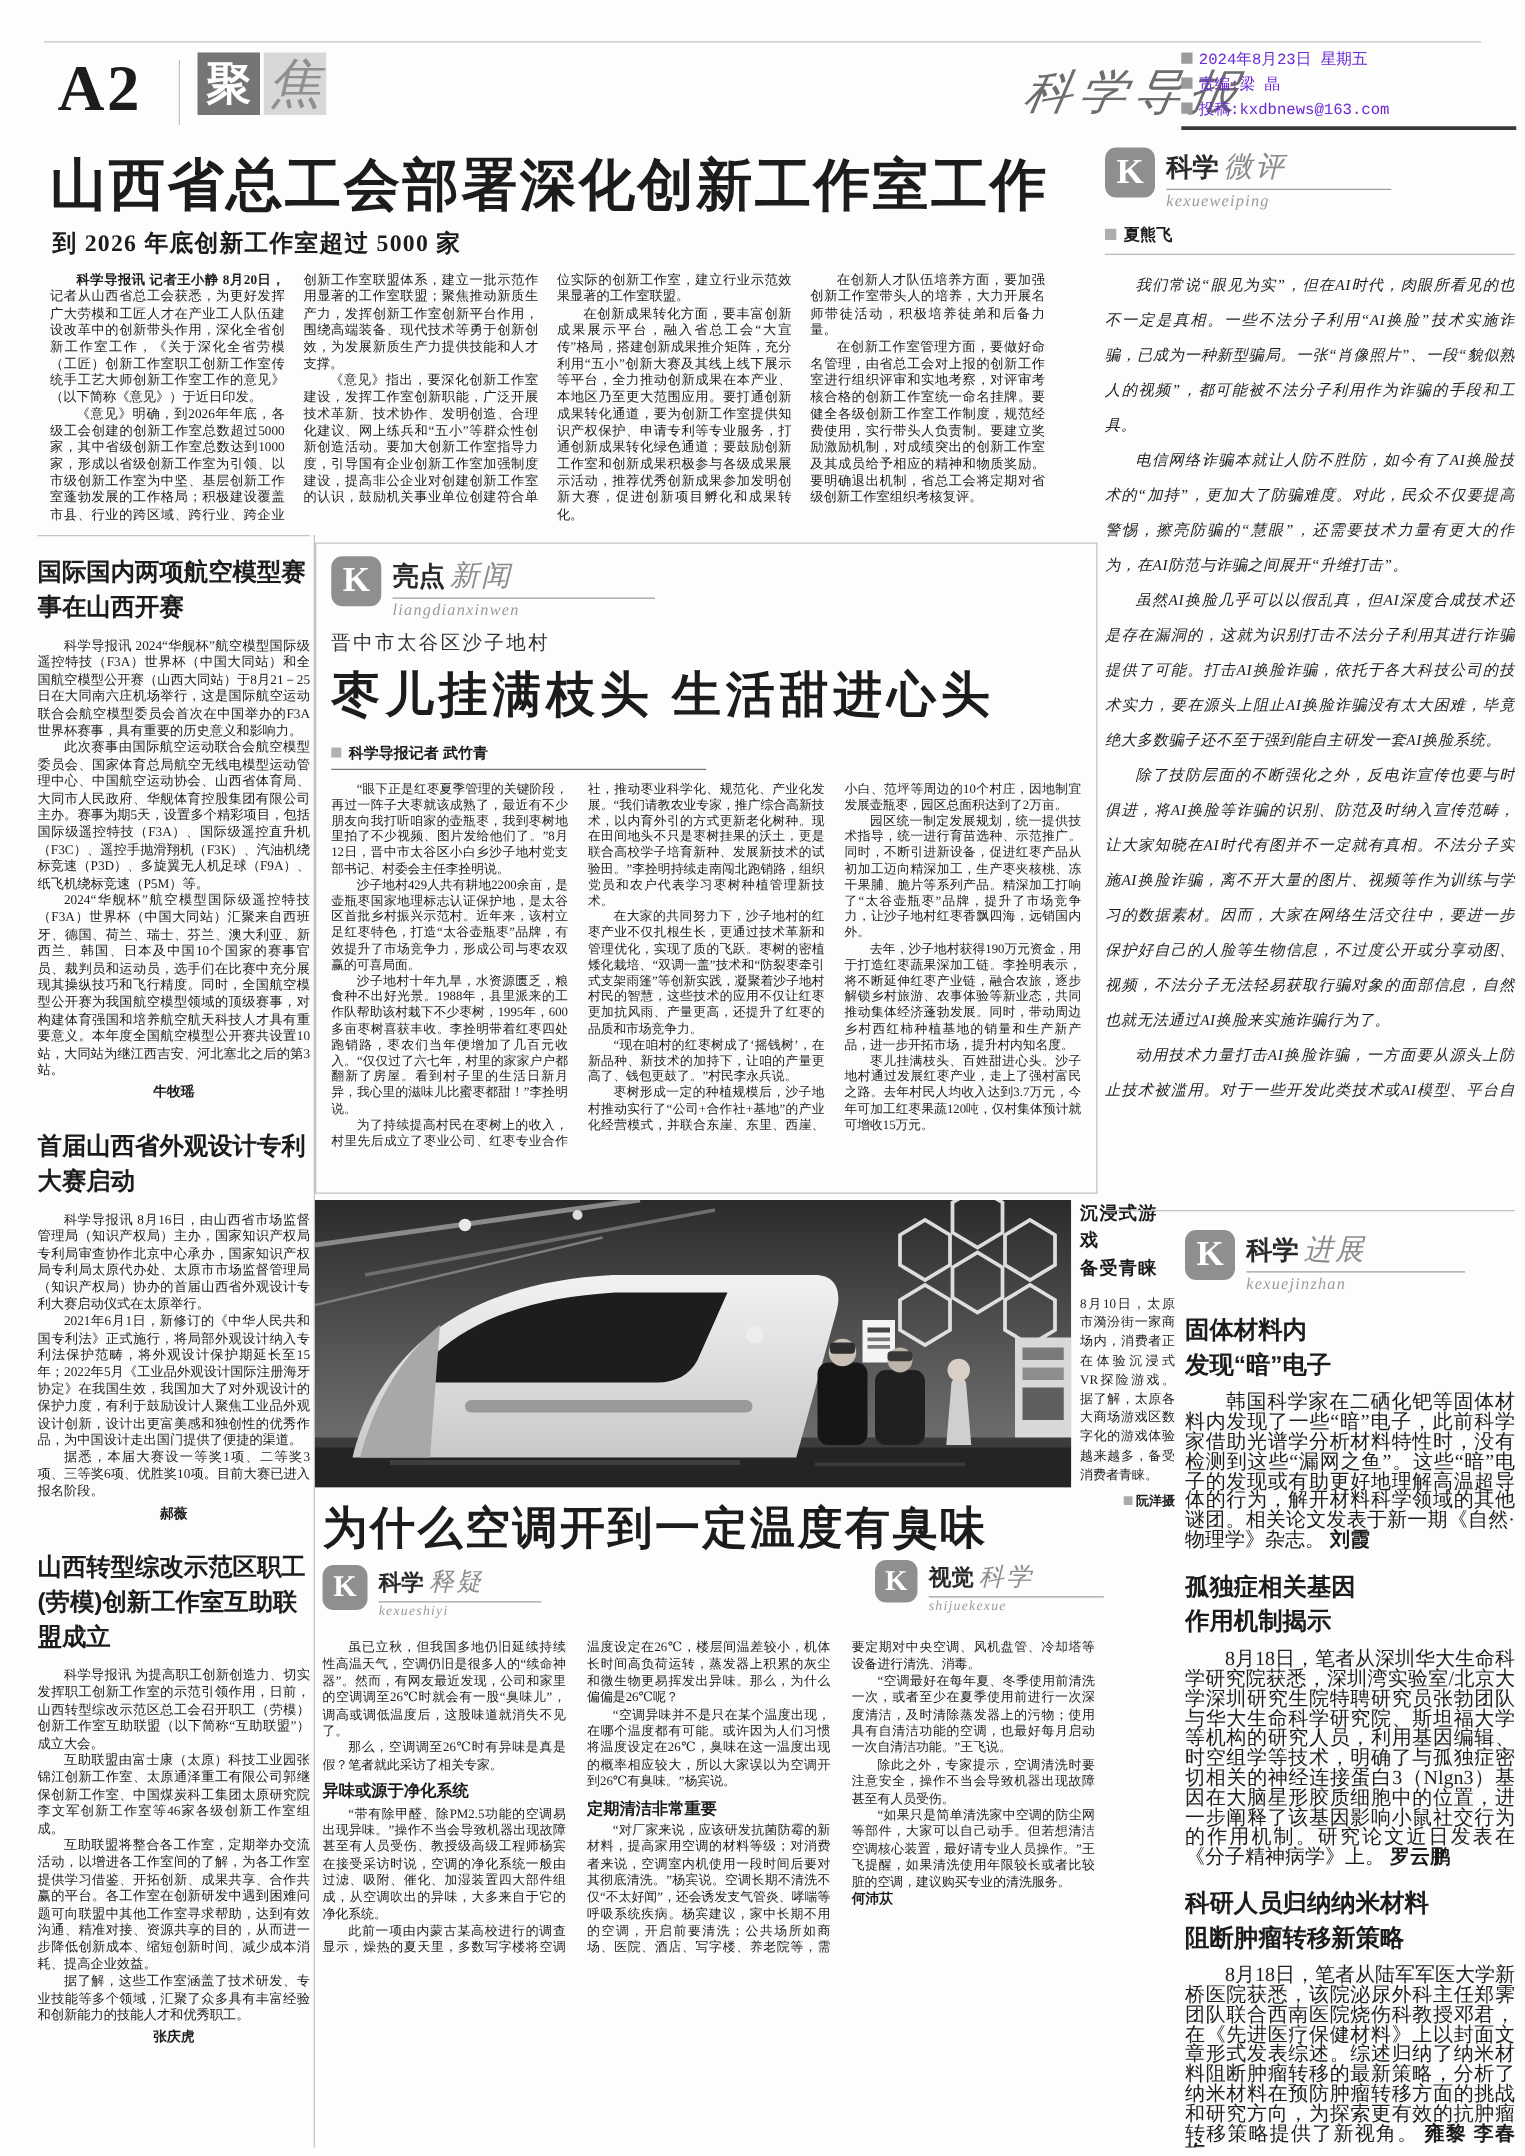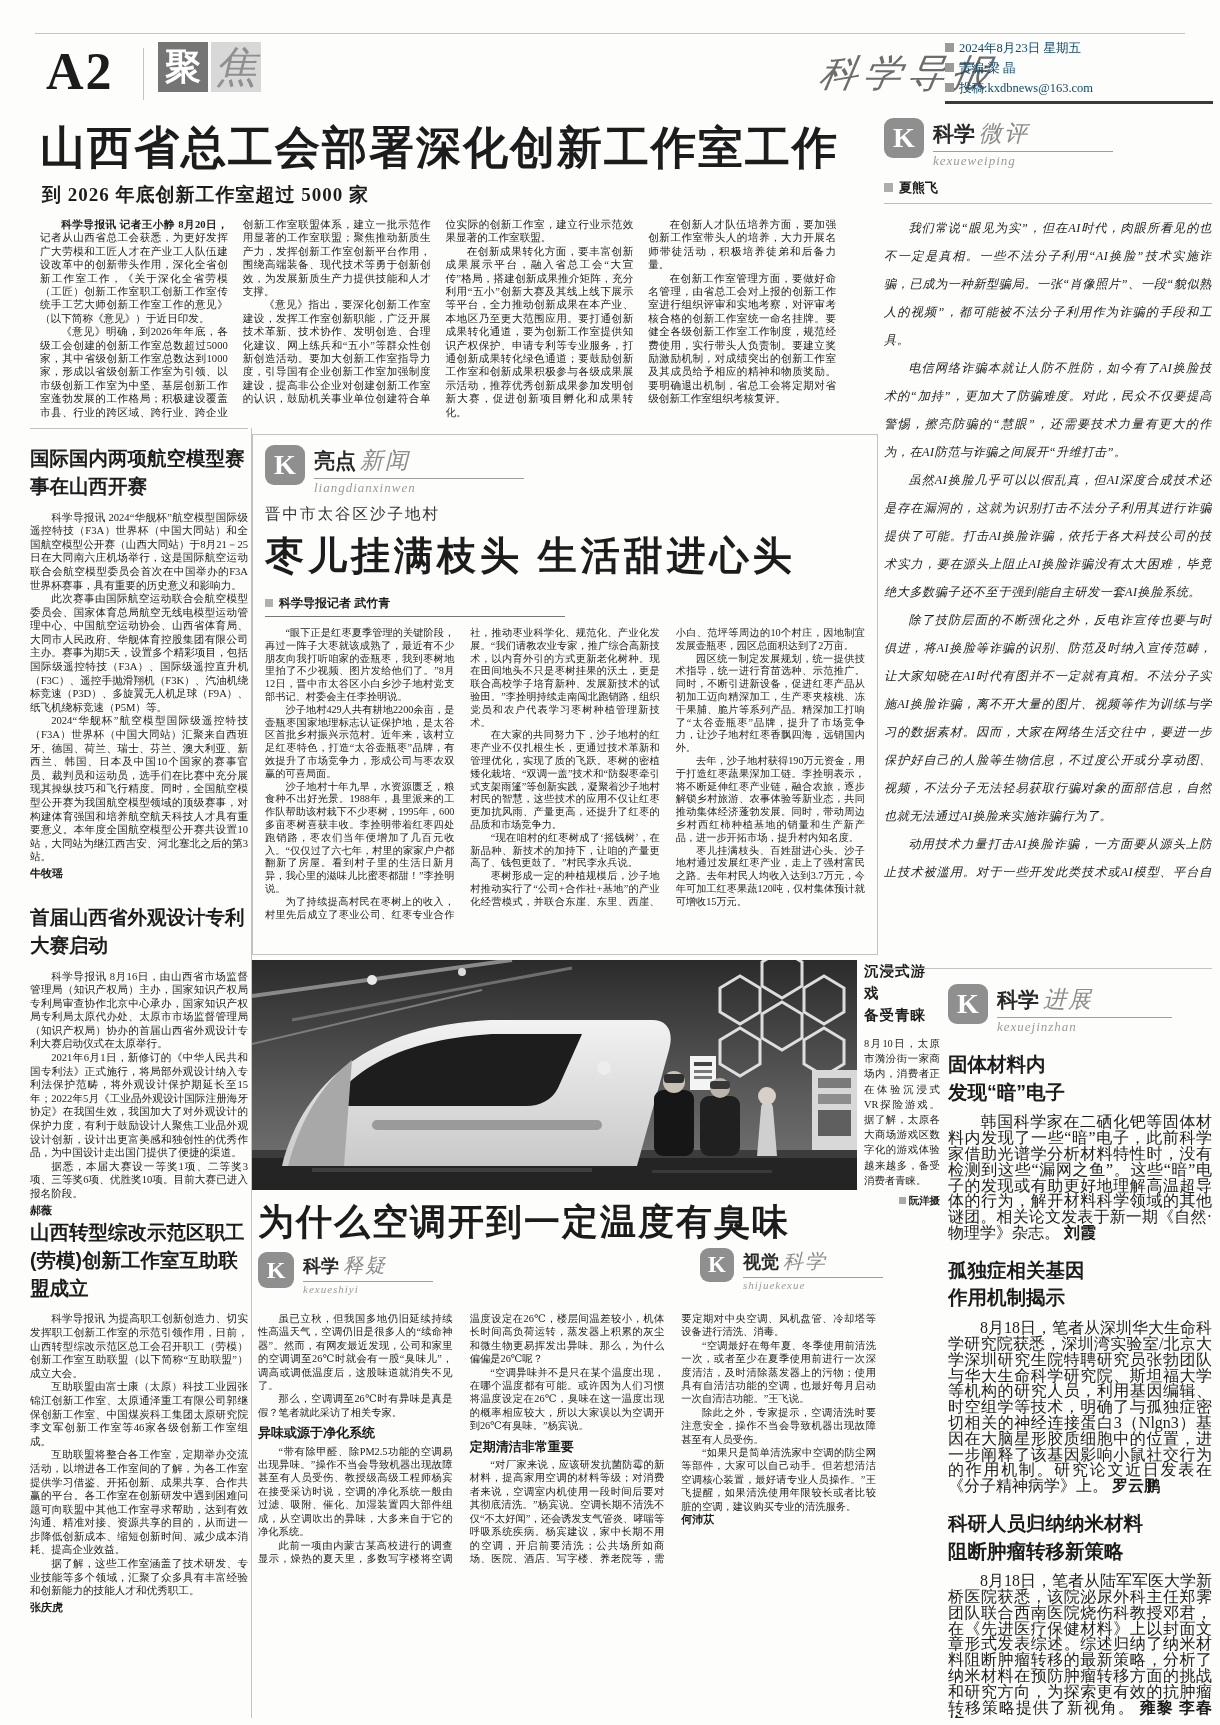--- a/index.html
+++ b/index.html
@@ -3,27 +3,27 @@
 <meta charset="utf-8">
 <style>
   html,body{margin:0;padding:0;background:#e8e8e6;}
   .page{position:relative;width:1220px;height:1725px;background:#fdfdfc;margin:0 auto;
         font-family:"Liberation Serif","DejaVu Serif",serif;color:#1c1c1c;overflow:hidden;}
   .abs{position:absolute;}
   .hairline{background:#c3c3c3;}
   .sans{font-family:"Liberation Sans","DejaVu Sans",sans-serif;}
   p{margin:0;}
   .body-text p{text-indent:2em;text-align:justify;}
-  .byline{text-align:left;font-weight:bold;font-family:"Liberation Sans",sans-serif;}
+  .byline{text-align:center;font-weight:bold;font-family:"Liberation Sans",sans-serif;}
   
   .pageno{font-size:52px;font-weight:900;font-family:"Liberation Serif",serif;letter-spacing:2px;}
   .focusbox{width:50px;height:50px;display:inline-flex;align-items:center;justify-content:center;}
   .masthead{font-style:italic;font-size:38px;color:#6d6d6d;letter-spacing:6px;transform:skewX(-10deg);
             font-family:"Liberation Serif",serif;}
-  .hinfo{font-size:12.5px;line-height:20px;font-family:Liberation Serif, serif;color:#0c4a6e;}
+  .hinfo{font-size:12.5px;line-height:20px;font-family:Liberation Mono, monospace;color:#6d28d9;}
   .hinfo .sq{display:inline-block;width:9px;height:9px;background:#9a9a9a;margin-right:5px;}
   
   .klogo{display:flex;align-items:flex-start;}
   .kbox{width:40px;height:40px;background:#8f8f8f;border-radius:9px;color:#fff;
         font-family:"Liberation Serif",serif;font-weight:bold;font-size:28px;
         display:flex;align-items:center;justify-content:center;flex:0 0 auto;}
   .ktxt{margin-left:9px;}
   .ktop{display:flex;align-items:baseline;border-bottom:1px solid #9e9e9e;padding-bottom:2px;}
   .kcn1{font-family:"Liberation Sans",sans-serif;font-weight:800;font-size:21px;color:#2a2a2a;}
   .kcn2{font-family:"Liberation Serif",serif;font-style:italic;font-size:23px;color:#8c8c8c;
@@ -116,21 +116,21 @@
     <div style="margin-top:22px;">
       <h2 class="lh2">首届山西省外观设计专利大赛启动</h2>
       <div class="lbody body-text">
         <p>科学导报讯 8月16日，由山西省市场监督管理局（知识产权局）主办，国家知识产权局专利局审查协作北京中心承办，国家知识产权局专利局太原代办处、太原市市场监督管理局（知识产权局）协办的首届山西省外观设计专利大赛启动仪式在太原举行。</p>
         <p>2021年6月1日，新修订的《中华人民共和国专利法》正式施行，将局部外观设计纳入专利法保护范畴，将外观设计保护期延长至15年；2022年5月《工业品外观设计国际注册海牙协定》在我国生效，我国加大了对外观设计的保护力度，有利于鼓励设计人聚焦工业品外观设计创新，设计出更富美感和独创性的优秀作品，为中国设计走出国门提供了便捷的渠道。</p>
         <p>据悉，本届大赛设一等奖1项、二等奖3项、三等奖6项、优胜奖10项。目前大赛已进入报名阶段。</p>
       </div>
       <div class="byline" style="font-size:11px;margin-top:2px;">郝薇</div>
     </div>
 
-    <div style="">
+    <div style="margin-top:22px;">
       <h2 class="lh2">山西转型综改示范区职工(劳模)创新工作室互助联盟成立</h2>
       <div class="lbody body-text">
         <p>科学导报讯 为提高职工创新创造力、切实发挥职工创新工作室的示范引领作用，日前，山西转型综改示范区总工会召开职工（劳模）创新工作室互助联盟（以下简称“互助联盟”）成立大会。</p>
         <p>互助联盟由富士康（太原）科技工业园张锦江创新工作室、太原通泽重工有限公司郭继保创新工作室、中国煤炭科工集团太原研究院李文军创新工作室等46家各级创新工作室组成。</p>
         <p>互助联盟将整合各工作室，定期举办交流活动，以增进各工作室间的了解，为各工作室提供学习借鉴、开拓创新、成果共享、合作共赢的平台。各工作室在创新研发中遇到困难问题可向联盟中其他工作室寻求帮助，达到有效沟通、精准对接、资源共享的目的，从而进一步降低创新成本、缩短创新时间、减少成本消耗、提高企业效益。</p>
         <p>据了解，这些工作室涵盖了技术研发、专业技能等多个领域，汇聚了众多具有丰富经验和创新能力的技能人才和优秀职工。</p>
       </div>
       <div class="byline" style="font-size:11px;margin-top:2px;">张庆虎</div>
     </div>
   </div>

